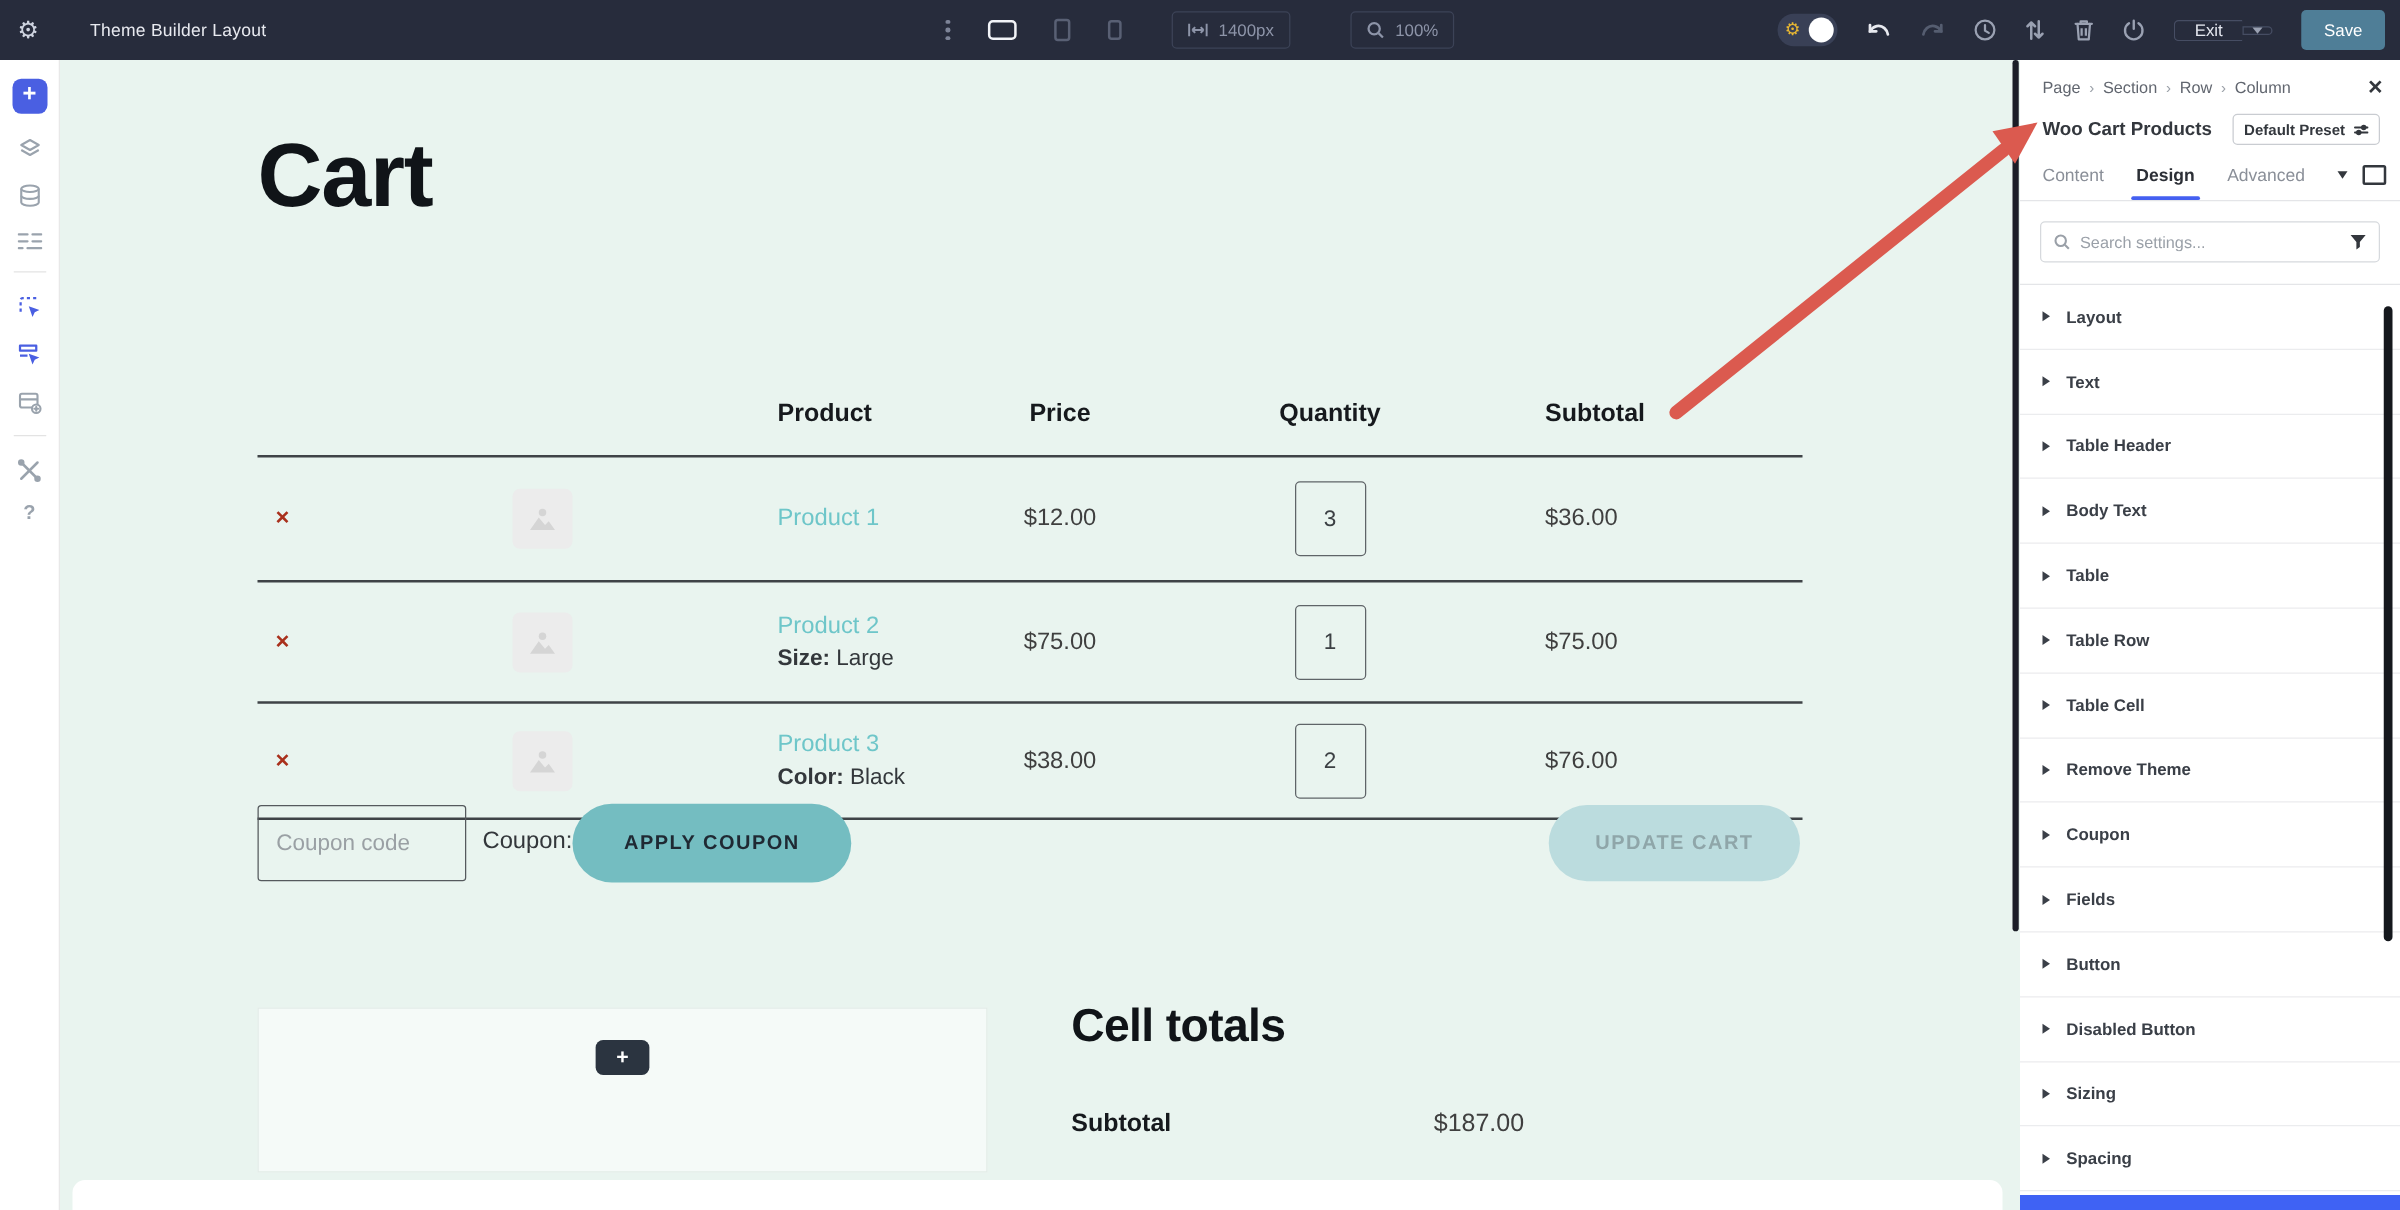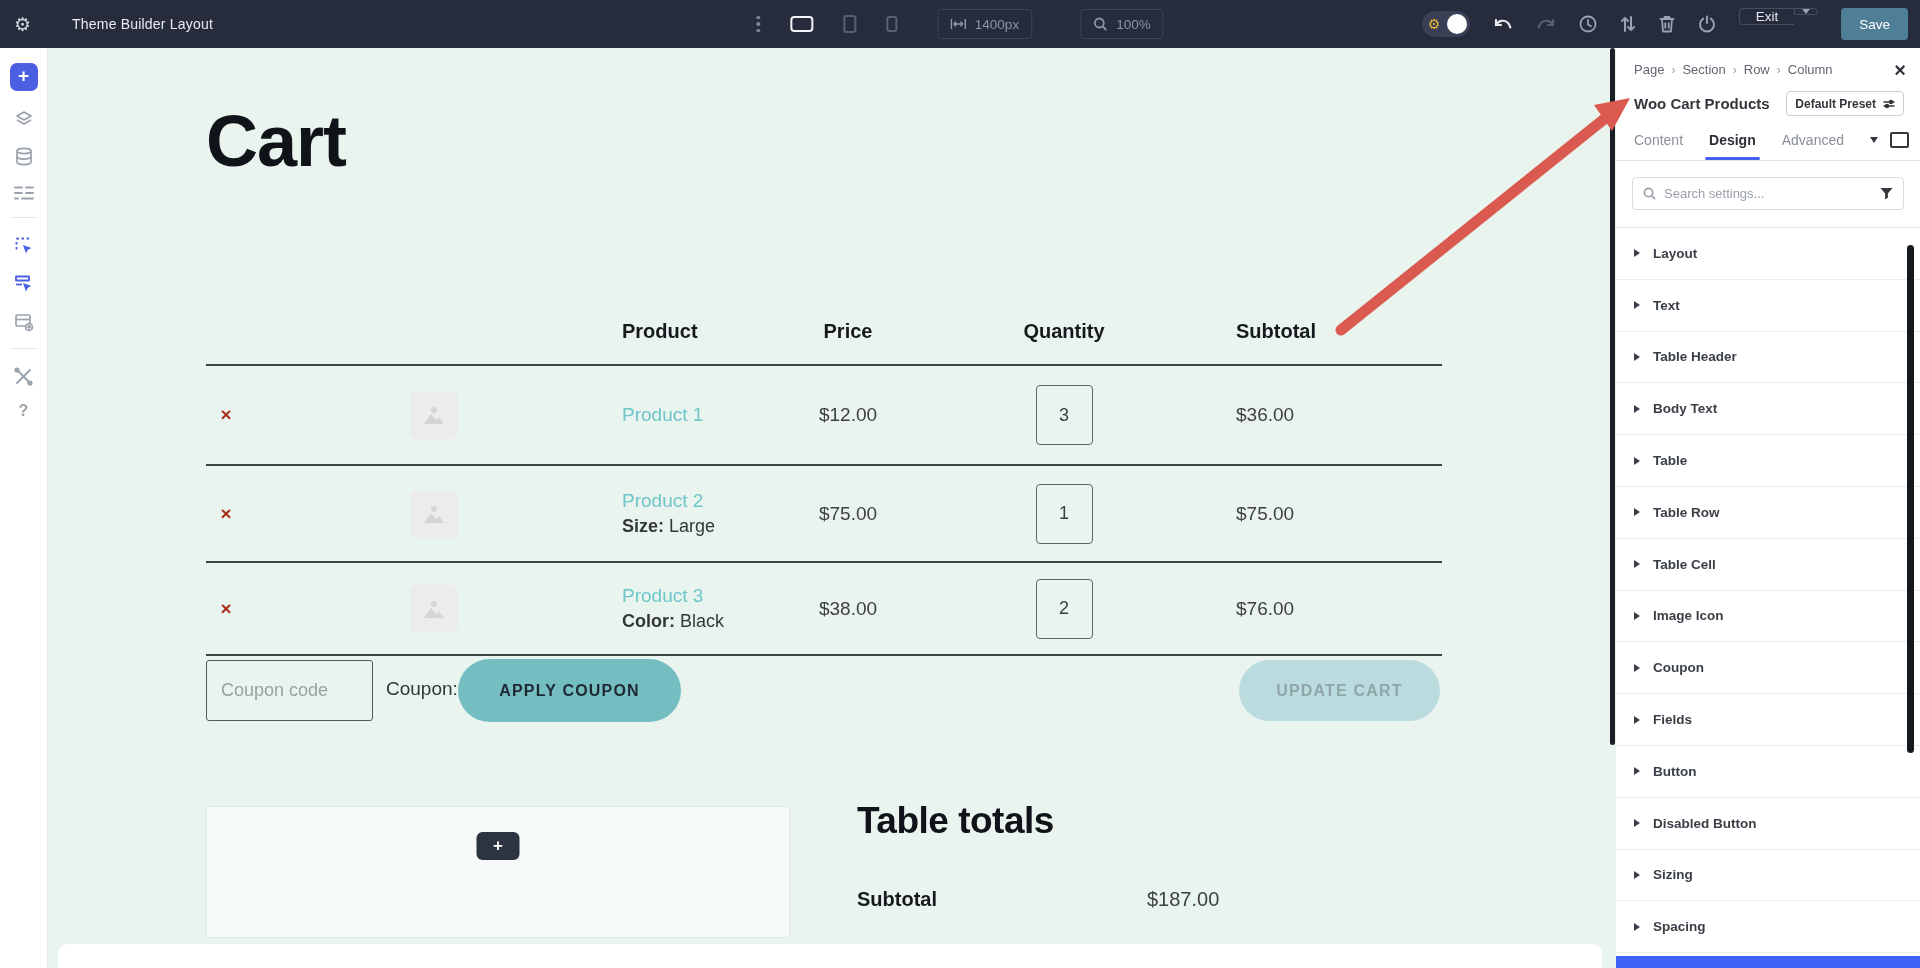--- a/index.html
+++ b/index.html
@@ -23,21 +23,21 @@
     border:1px solid #3c4357; border-radius:4px; color:#8d94a8; font-size:13.5px; }
   .tb-input svg { flex:0 0 auto; }
   .tb-right { position:absolute; right:12px; display:flex; align-items:center; gap:23px; }
   .tb-toggle { width:48px; height:26px; background:#394056; border-radius:13px; display:flex;
     align-items:center; justify-content:space-between; padding:0 3px; cursor:pointer; }
   .tb-toggle .sun { color:#e9b832; font-size:14px; line-height:1; padding-left:3px; font-family:"DejaVu Sans",sans-serif; }
   .tb-toggle .knob { width:20px; height:20px; border-radius:50%; background:#ffffff; }
   .tb-ic { color:#9aa1b2; display:flex; align-items:center; cursor:pointer; }
   .tb-ic.disabled { color:#555d70; }
   .tb-ic.bright { color:#e8eaf0; }
-  .btn-exit { display:flex; align-items:flex-start; height:32px; cursor:pointer; }
+  .btn-exit { display:flex; align-items:center; height:32px; cursor:pointer; }
   .btn-exit .main { border:1px solid #464d63; border-right:none; border-radius:4px 0 0 4px;
     color:#e4e7ef; font-size:13.5px; display:flex; align-items:center; padding:0 16px; }
   .btn-exit .caret { border:1px solid #464d63; border-radius:0 4px 4px 0; width:24px;
     display:flex; align-items:center; justify-content:center; }
   .caret-down { width:0; height:0; border-left:4px solid transparent; border-right:4px solid transparent;
     border-top:5px solid #9aa1b2; }
   .btn-save { height:32px; background:#4f7e97; color:#fff; font-size:13.5px; border:none;
     border-radius:4px; padding:0 18px; cursor:pointer; font-family:inherit; }
 
   
@@ -63,21 +63,21 @@
   .c-center { text-align:center; }
   .c-sub { padding-left:32px; }
   .remove-x { color:#a9301c; font-weight:700; font-size:19px; text-align:center; cursor:pointer; }
   .thumb { width:48px; height:48px; background:#ececec; border-radius:6px; margin:0 auto;
     display:flex; align-items:center; justify-content:center; }
   .pname { color:#6ec6c9; cursor:pointer; }
   .pmeta { color:#33373b; margin-top:4px; font-size:18px; }
   .pmeta b { font-weight:700; }
   .qty-box { width:57px; height:60px; border:1px solid #5f6468; border-radius:4px; background:transparent;
     margin:0 auto; display:flex; align-items:center; justify-content:center; font-size:18px; color:#3c4044; }
-  .coupon-row { position:absolute; left:158px; top:604px; width:1236px; height:76px; }
+  .coupon-row { position:absolute; left:158px; top:588px; width:1236px; height:76px; }
   .coupon-input { position:absolute; left:0; top:8px; width:167px; height:61px; border:1px solid #55595d;
     border-radius:3px; background:transparent; padding:0 14px; font-size:18px; color:#333;
     font-family:inherit; }
   .coupon-input::placeholder { color:#9aa0a4; }
   .coupon-label { position:absolute; left:180px; top:26px; font-size:19px; color:#33373b; }
   .btn-apply { position:absolute; left:252px; top:7px; width:223px; height:63px; border:none; cursor:pointer;
     border-radius:32px; background:#74bdc1; color:#1f2933; font-weight:700; font-size:16px;
     letter-spacing:1.2px; font-family:inherit; }
   .btn-update { position:absolute; left:1033px; top:8px; width:201px; height:61px; border:none;
     border-radius:31px; background:#bbdcde; color:#8fa6a9; font-weight:700; font-size:16px;
@@ -357,21 +357,21 @@
     <span class="coupon-label">Coupon:</span>
     <button class="btn-apply">APPLY COUPON</button>
     <button class="btn-update">UPDATE CART</button>
   </div>
 
   <div class="cross-box">
     <div class="add-module">+</div>
   </div>
 
   <div class="totals">
-    <div class="totals-title">Table totals</div>
+    <div class="totals-title">Cell totals</div>
     <div class="totals-row">
       <span class="lbl">Subtotal</span>
       <span class="val">$187.00</span>
     </div>
   </div>
 
   <div class="canvas-bottom-strip"></div>
 </div>
 
 <div class="canvas-scrollbar"></div>
@@ -448,21 +448,21 @@
     <div class="pn-row">
         <span class="tri-right"></span>
         <span>Table Row</span>
       </div>
     <div class="pn-row">
         <span class="tri-right"></span>
         <span>Table Cell</span>
       </div>
     <div class="pn-row">
         <span class="tri-right"></span>
-        <span>Image Icon</span>
+        <span>Remove Theme</span>
       </div>
     <div class="pn-row">
         <span class="tri-right"></span>
         <span>Coupon</span>
       </div>
     <div class="pn-row">
         <span class="tri-right"></span>
         <span>Fields</span>
       </div>
     <div class="pn-row">

